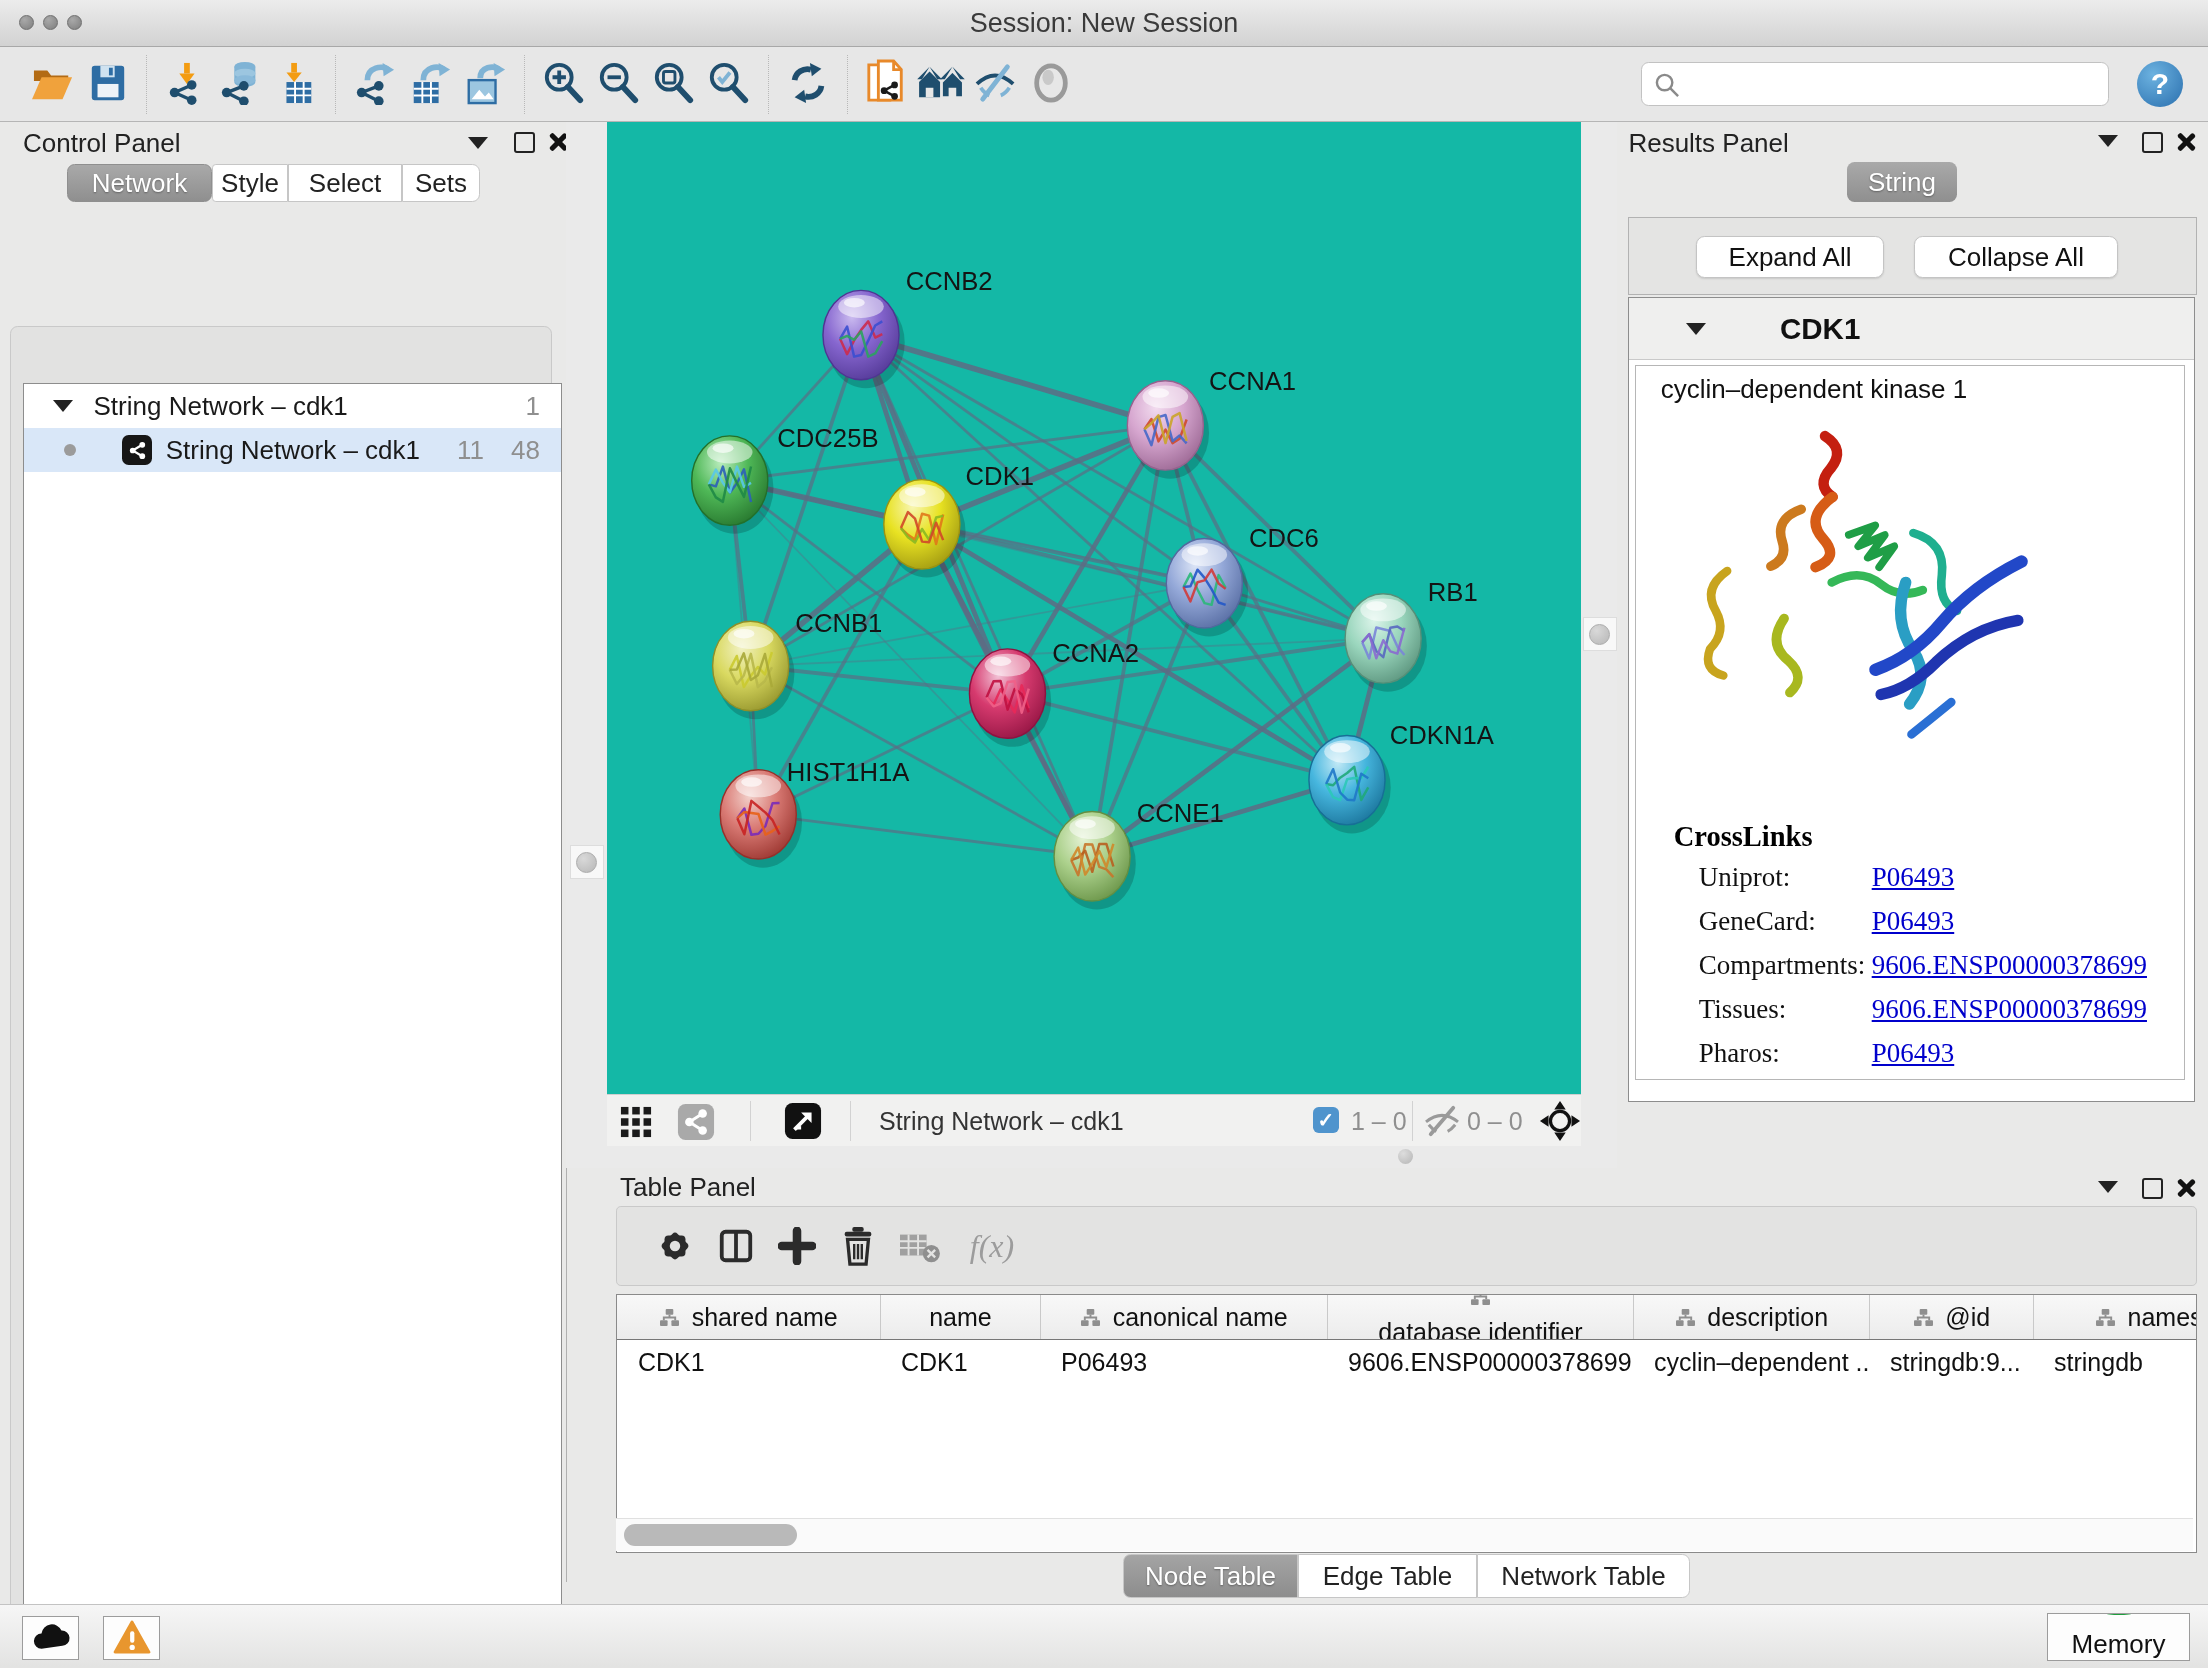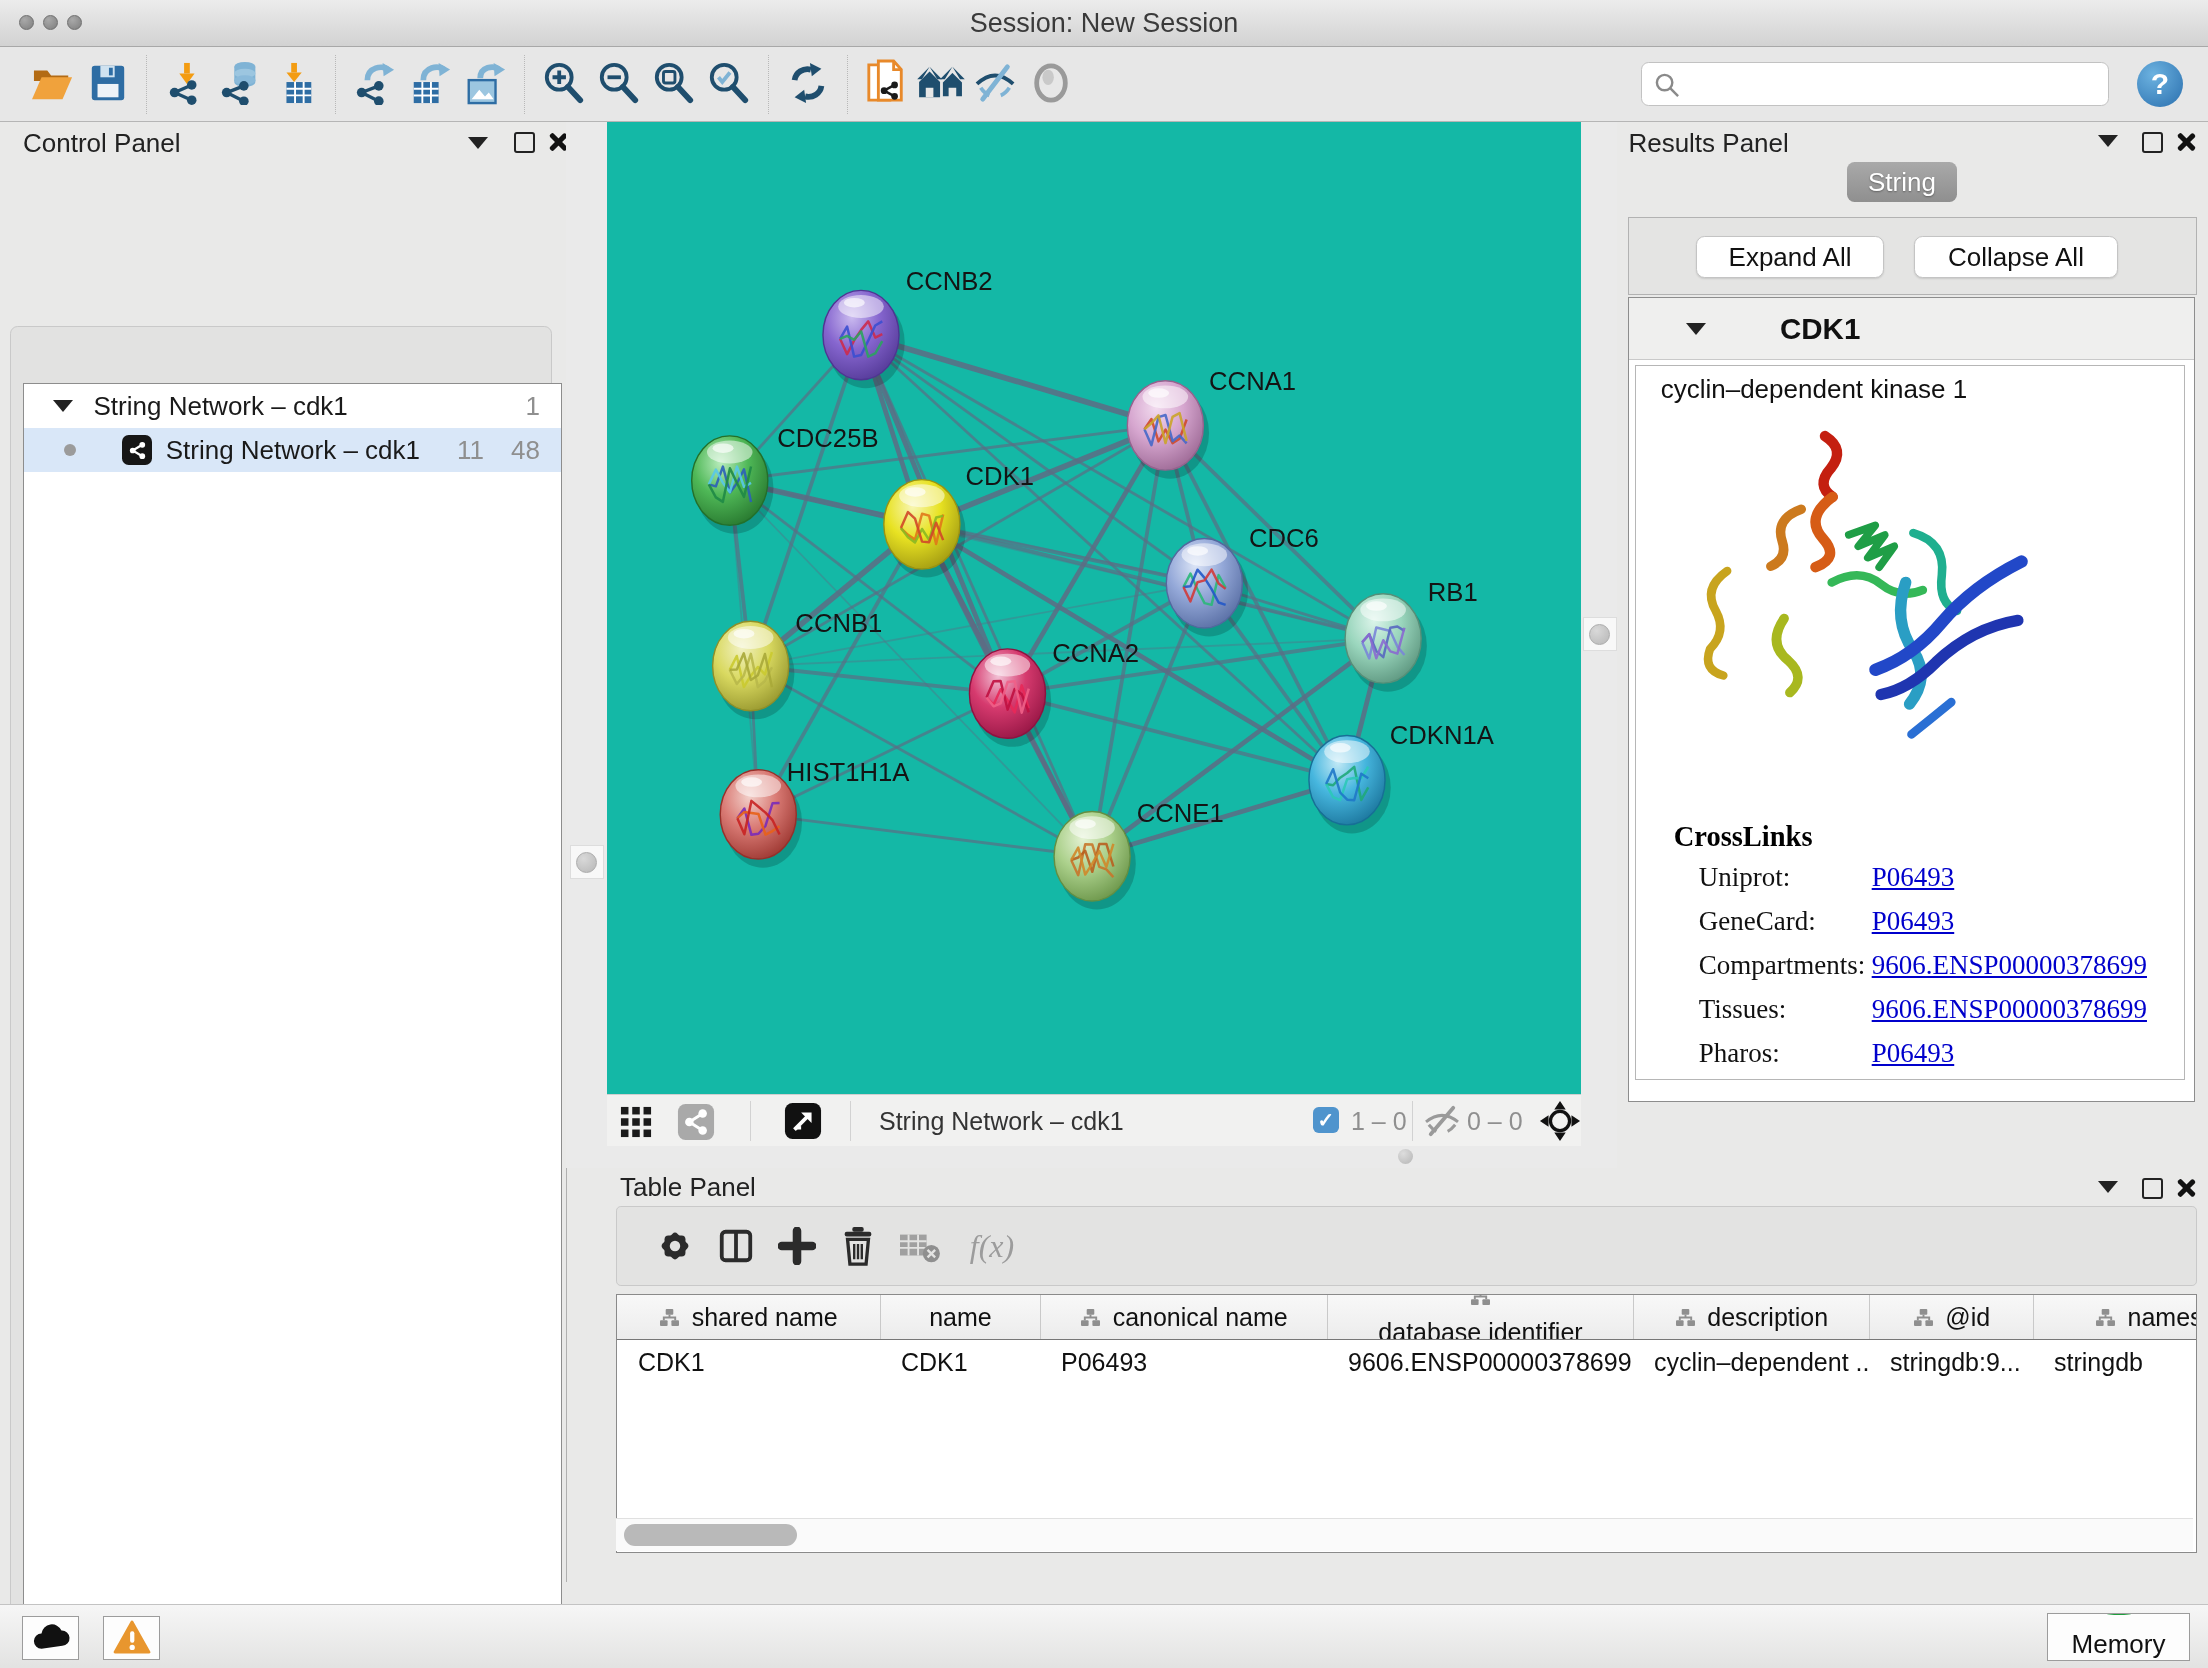--- a/index.html
+++ b/index.html
@@ -287,20 +287,34 @@
     </span>
 </div>
 
 <div class="abs" id="cp-edge"></div>
 <div class="abs" id="control-panel">
   <div class="abs" style="left:23px;top:5.7px;"><span class="ptitle">Control Panel</span></div>
   <span class="abs" style="left:468px;top:13.3px;"><span class="tri-down"></span></span>
   <span class="abs" style="left:514px;top:9.5px;"><span class="sq-icon"></span></span>
   <span class="abs" style="left:548px;top:9.5px;"><span class="x-icon"></span></span>
 
+  <div class="abs" style="left:67px;top:42px;display:flex;">
+    <div class="tab active" style="width:145px;border-radius:7.6px;">
+        <span>Network</span>
+      </div>
+    <div class="tab" style="width:76px;border-radius:3.8px 0 0 3.8px;">
+        <span>Style</span>
+      </div>
+    <div class="tab" style="width:114px;">
+        <span>Select</span>
+      </div>
+    <div class="tab" style="width:78px;border-radius:0 7.6px 7.6px 0;">
+        <span>Sets</span>
+      </div>
+  </div>
   <div class="abs" id="cp-subpanel"></div>
   <div class="abs" id="cp-list">
     <div class="tree-row">
       <span style="margin-left:28.5px;" class="tri-down"></span>
       <span style="margin-left:21px;">String Network – cdk1</span>
       <span class="tree-count" style="margin-left:auto;margin-right:21px;">1</span>
     </div>
     <div class="tree-row selected">
       <span class="dot-bullet" style="margin-left:40px;"></span>
       <span class="share-badge" style="margin-left:46px;">
@@ -791,20 +805,31 @@
         <div class="td" style="width: 287px;">P06493</div>
         <div class="td" style="width: 306px;">9606.ENSP00000378699</div>
         <div class="td" style="width: 236px;">cyclin–dependent ...</div>
         <div class="td" style="width: 164px;">stringdb:9...</div>
         <div class="td" style="width: 285px;">stringdb</div>
       </div>
   </div>
   <div class="abs" id="hscroll">
     <div class="abs" id="hthumb"></div>
   </div>
+  <div class="abs" style="left:556px;top:386px;display:flex;">
+    <div class="bottab active" style="width:175px;border-radius:7.6px 0 0 7.6px;">
+        <span>Node Table</span>
+      </div>
+    <div class="bottab" style="width:179px;">
+        <span>Edge Table</span>
+      </div>
+    <div class="bottab" style="width:213px;border-radius:0 7.6px 7.6px 0;">
+        <span>Network Table</span>
+      </div>
+  </div>
 </div>
 
 <div class="abs" id="statusbar">
   <div class="abs sbtn" style="left:22px;top:11.4px;width:55px;height:42px;">
     <span>
       <svg width="38" height="28.5" viewBox="0 0 40 30">
           <path d="M10 27a8 8 0 0 1 0-16 11 11 0 0 1 21-3 8 8 0 0 1 1 16z" fill="#111"></path>
         </svg></span>
   </div>
   <div class="abs sbtn" style="left:103px;top:11.4px;width:55px;height:42px;">

